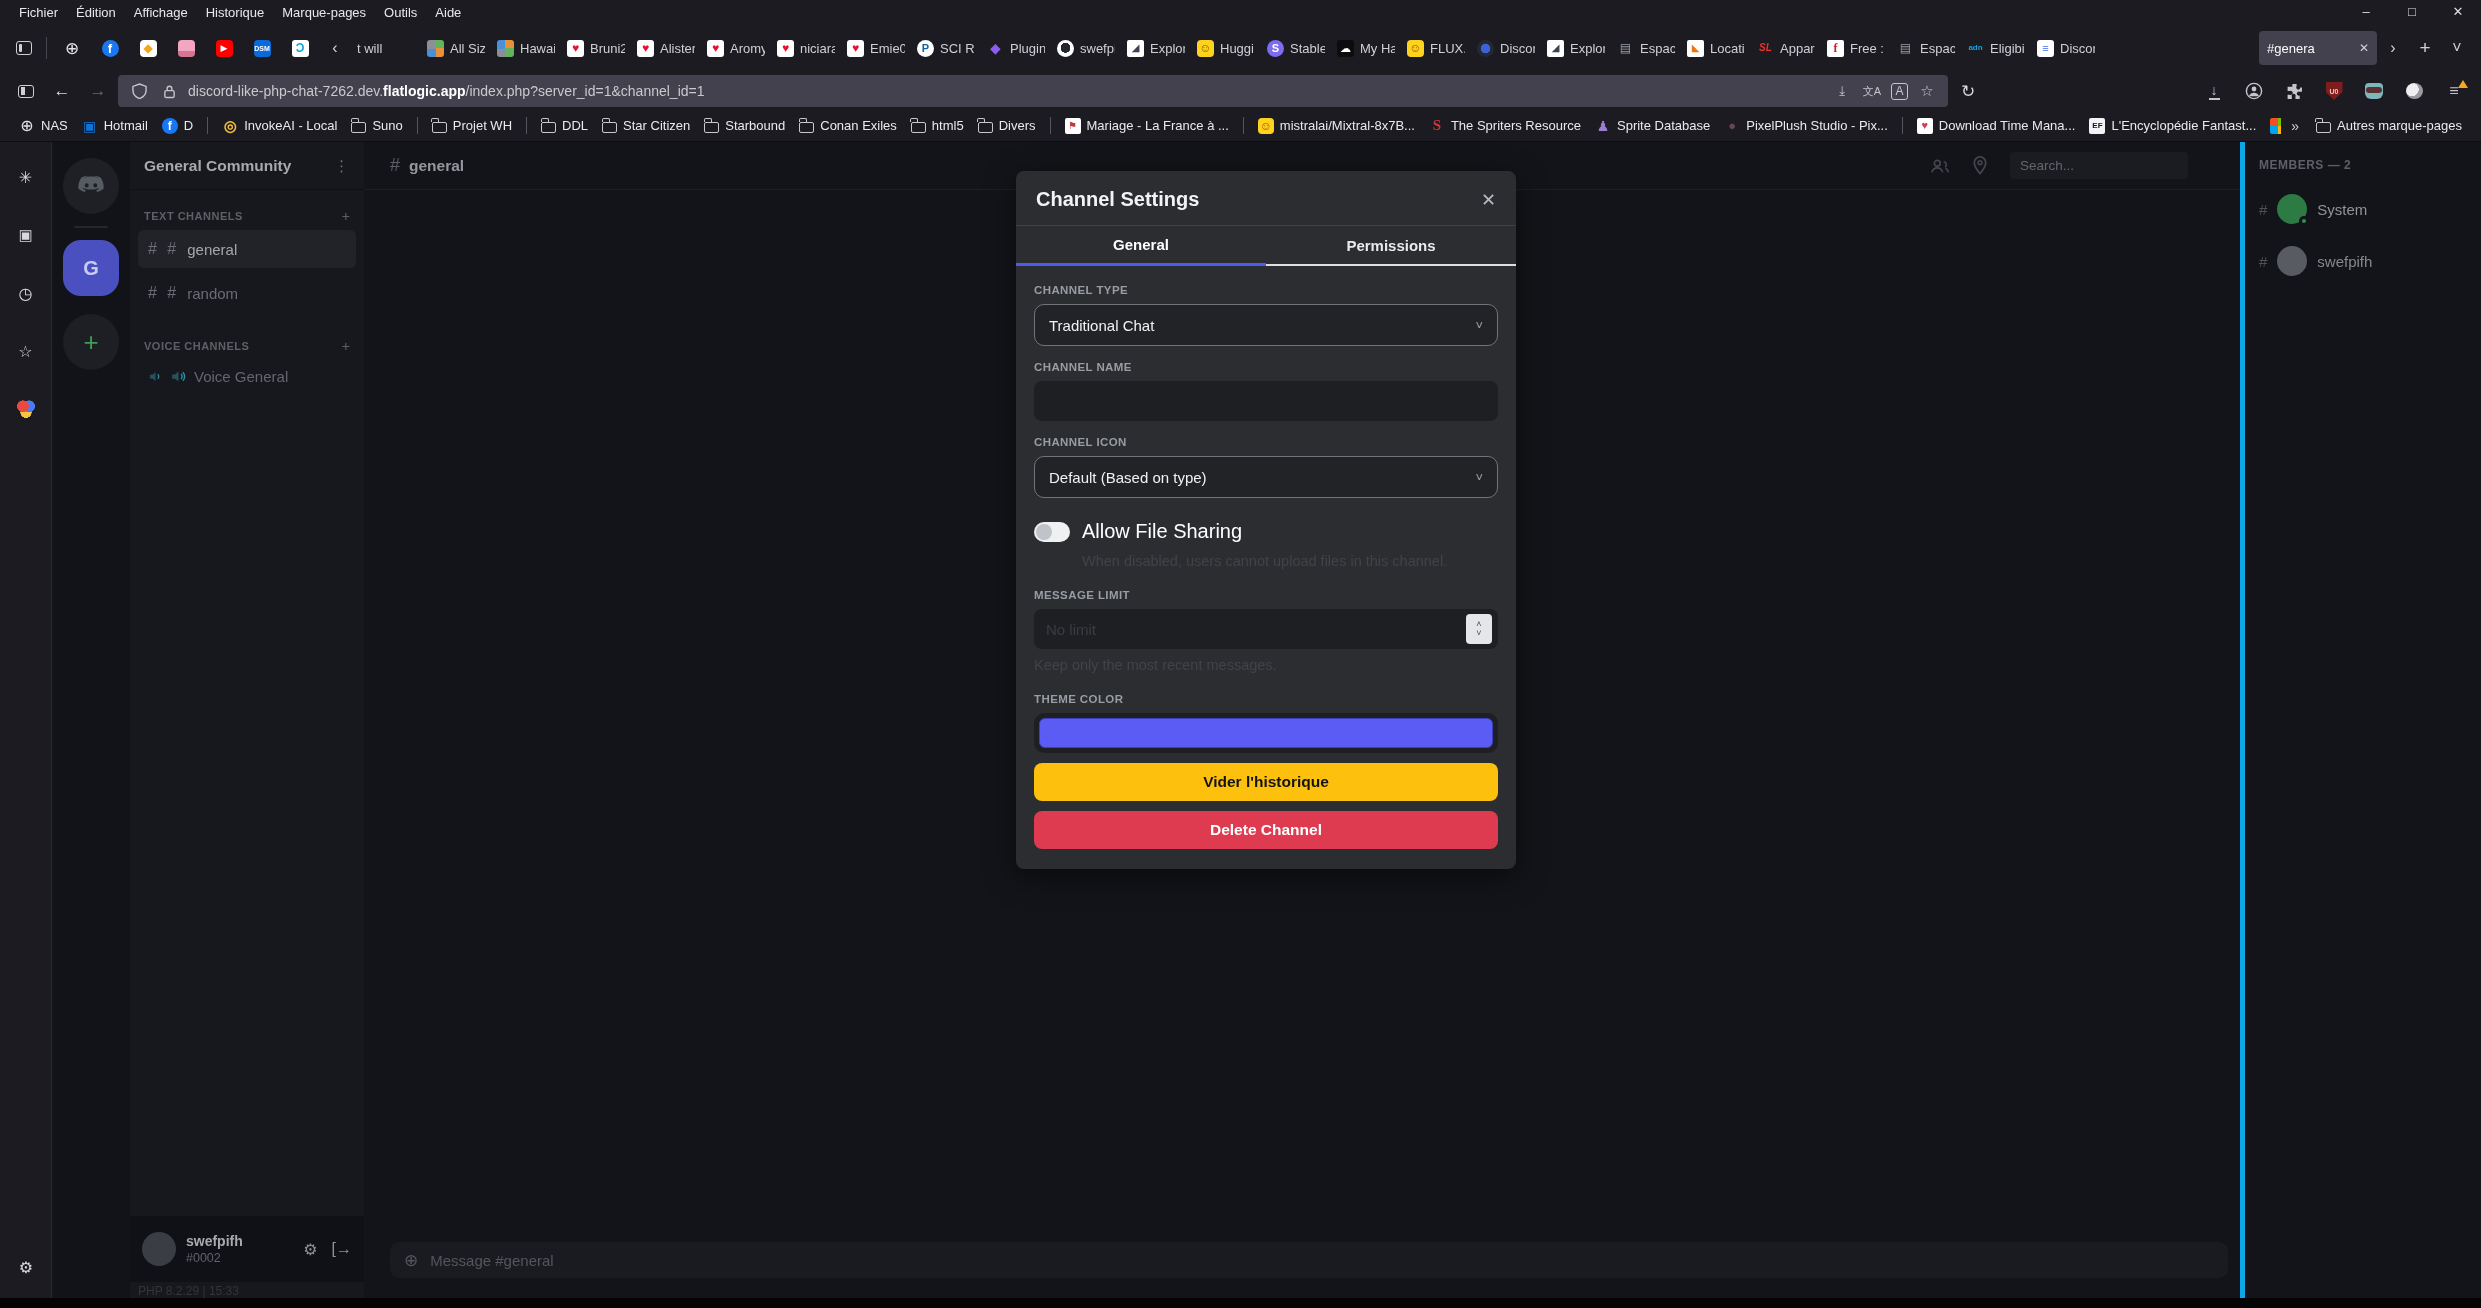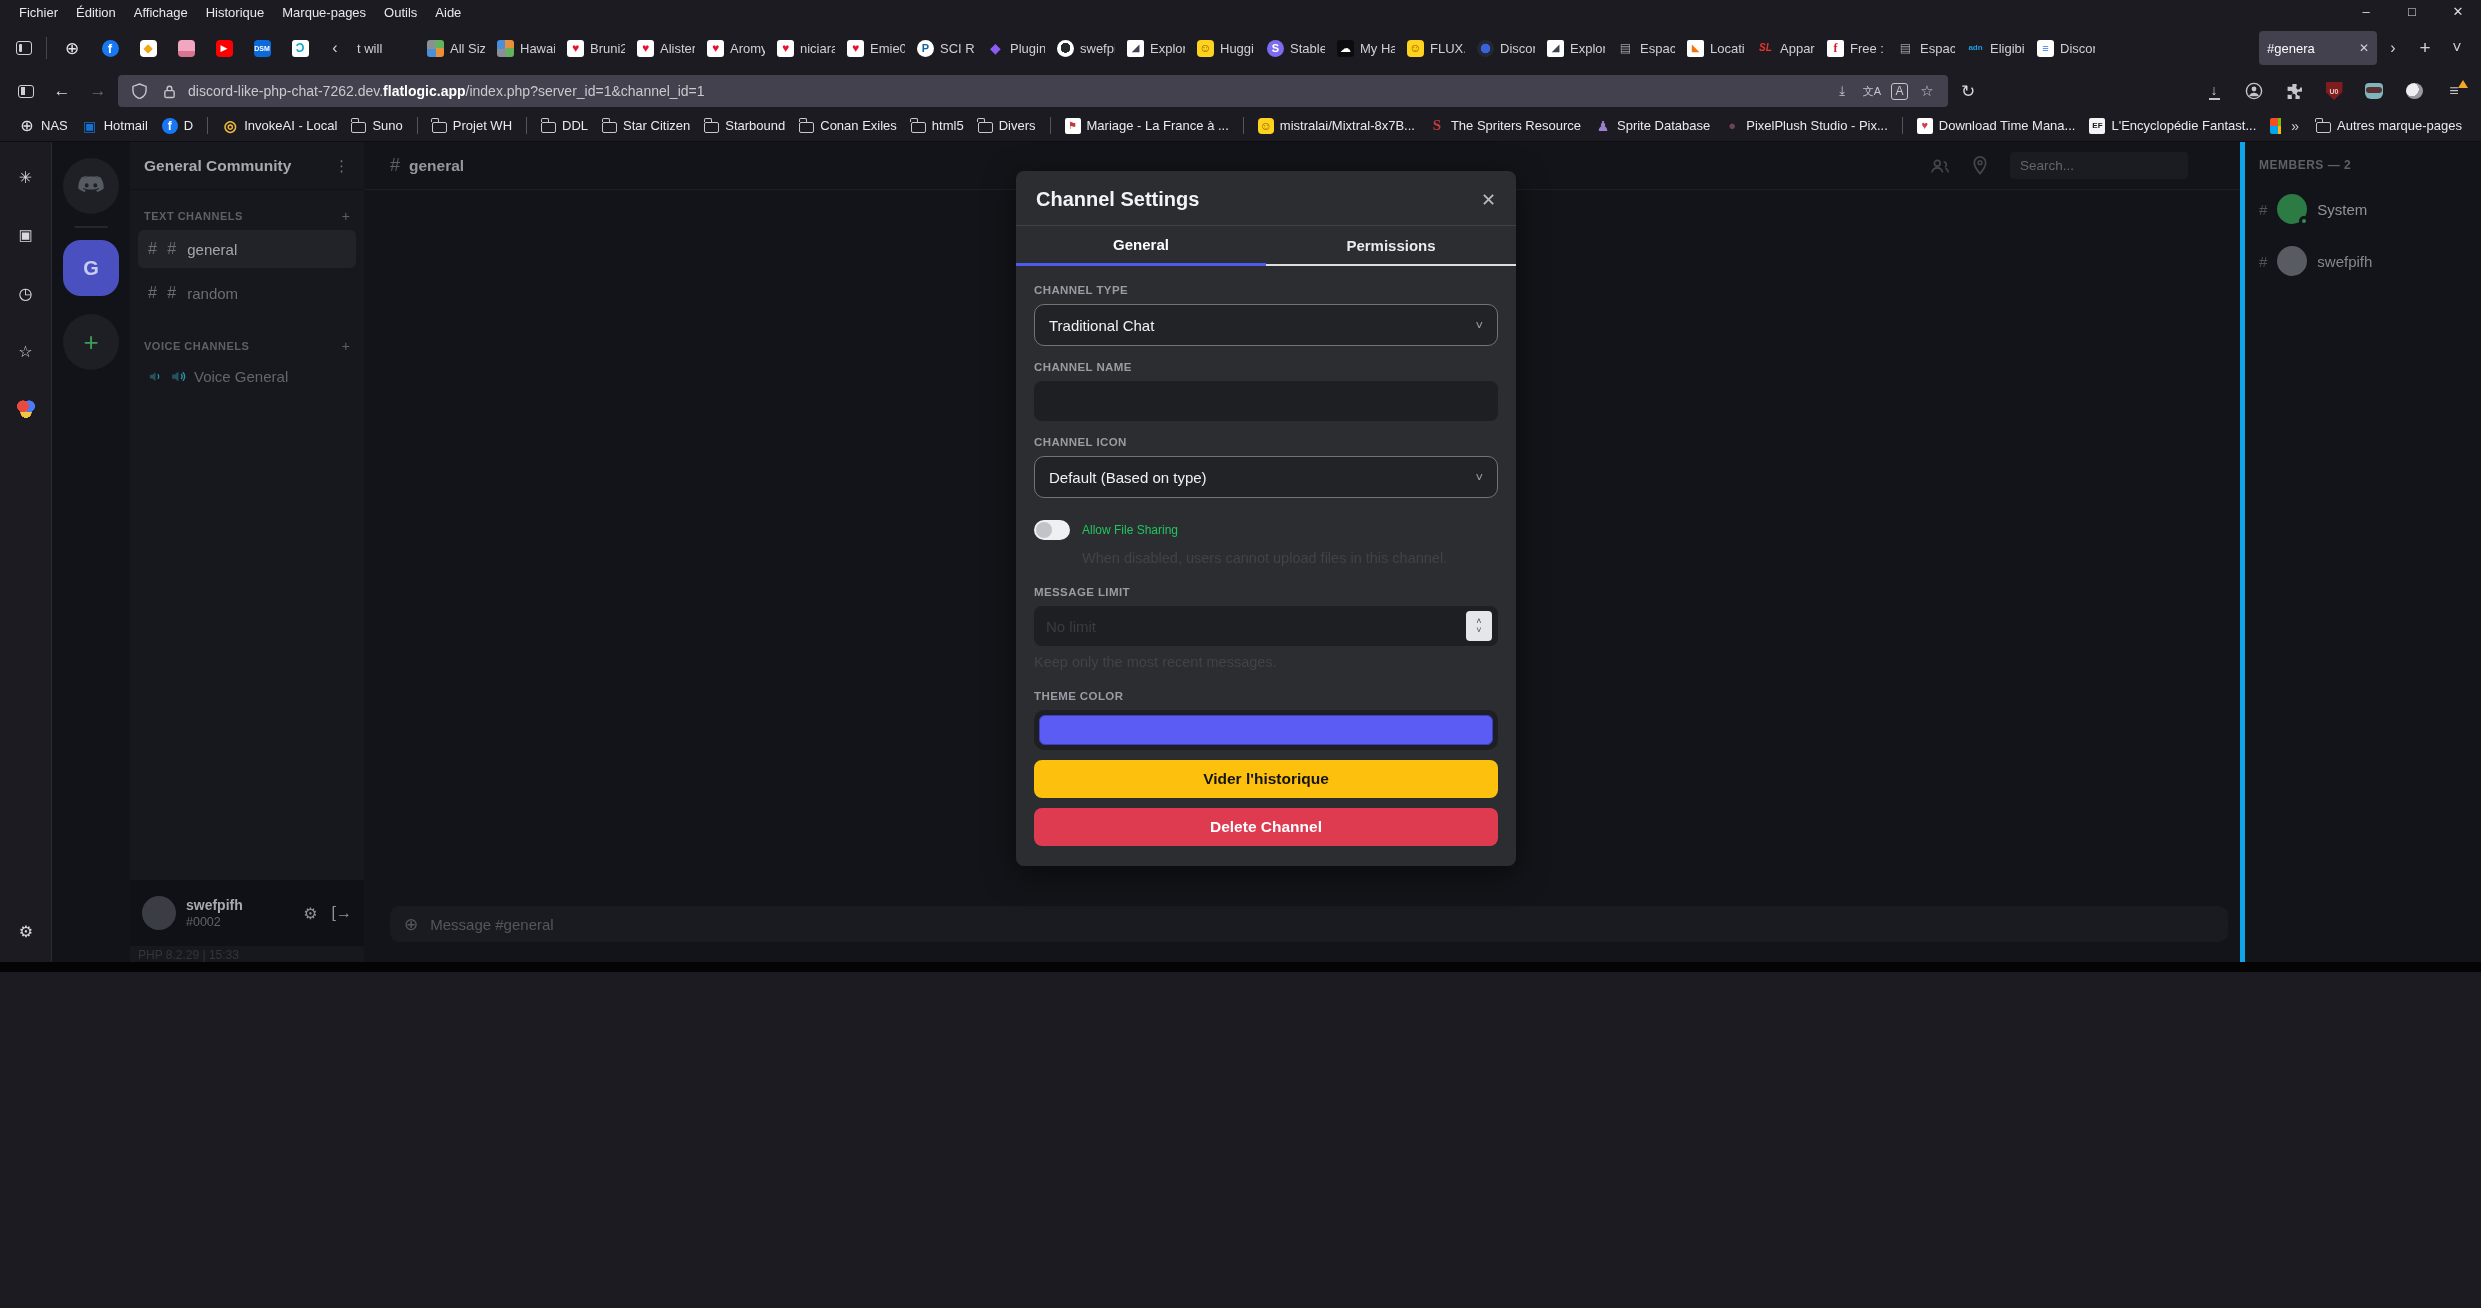--- a/index.html
+++ b/index.html
@@ -1,18 +1,18 @@
 <!DOCTYPE html>
 <html><head>
 <meta charset="utf-8">
 <style>
   * { margin:0; padding:0; box-sizing:border-box; }
   html,body { width:2481px; height:1308px; overflow:hidden; background:#1c1b22;
     font-family:"Liberation Sans", sans-serif; -webkit-font-smoothing:antialiased; }
-  #stage { position:relative; width:2481px; height:972px; background:#1c1b22; }
+  #stage { position:relative; width:2481px; height:1308px; background:#1c1b22; }
 
   
   #menubar { height:24px; display:flex; align-items:center; padding-left:10px;
     color:#e7e7ec; font-size:13px; position:relative; }
   #menubar .mi { padding:0 9px; cursor:default; }
   #wincontrols { position:absolute; right:0; top:0; height:24px; display:flex; }
   #wincontrols span { width:46px; text-align:center; line-height:24px; color:#dcdce1; font-size:13px; }
 
   #tabstrip { height:48px; display:flex; align-items:center; padding:0 8px; }
   .chromebtn { width:32px; height:32px; display:flex; align-items:center; justify-content:center;
@@ -142,21 +142,21 @@
   .fselect { height:42px; border:1px solid #70747b; border-radius:10px; background:#222327;
     display:flex; align-items:center; padding:0 14px; color:#f0f1f3; font-size:15px; }
   .fselect .chev { margin-left:auto; color:#9aa0a6; font-size:13px; }
   .finput { width:100%; height:40px; background:#1e1f23; border:none; border-radius:8px;
     color:#dbdee1; font-size:15px; padding:0 12px; display:block; }
   .finput::placeholder { color:#393c42; }
   .mt22 { margin-top:15px; } .mt20 { margin-top:20px; }
   #togglerow { display:flex; align-items:center; gap:12px; margin-top:22px; }
   #toggle { width:36px; height:20px; border-radius:10px; background:#eef0f2; position:relative; flex:0 0 auto; }
   #toggle .knob { position:absolute; left:2px; top:2px; width:16px; height:16px; border-radius:50%; background:#c0c3c8; }
-  #togglerow .tl { color:#22c55e; font-size:12px; }
+  #togglerow .tl { color:#ffffff; font-size:20px; }
   .fhelp { font-size:14.5px; color:#404349; margin-top:10px; }
   .fhelp.indent { padding-left:48px; }
   #limitwrap { position:relative; }
   #spinner { position:absolute; right:6px; top:5px; width:26px; height:30px; background:#e4e6ea; border-radius:4px;
     display:flex; flex-direction:column; align-items:center; justify-content:center; color:#4a4d52; font-size:9px; line-height:1; }
   #colorbox { height:40px; background:#1e1f23; border-radius:10px; padding:5px; }
   #colorswatch { width:100%; height:100%; border-radius:6px; border:1px solid #3d3fc0; }
   .modalbtn { height:38px; border:none; border-radius:8px; width:100%; font-size:15.5px; font-weight:600;
     display:flex; align-items:center; justify-content:center; font-family:"Liberation Sans",sans-serif; }
   svg { display:block; }

